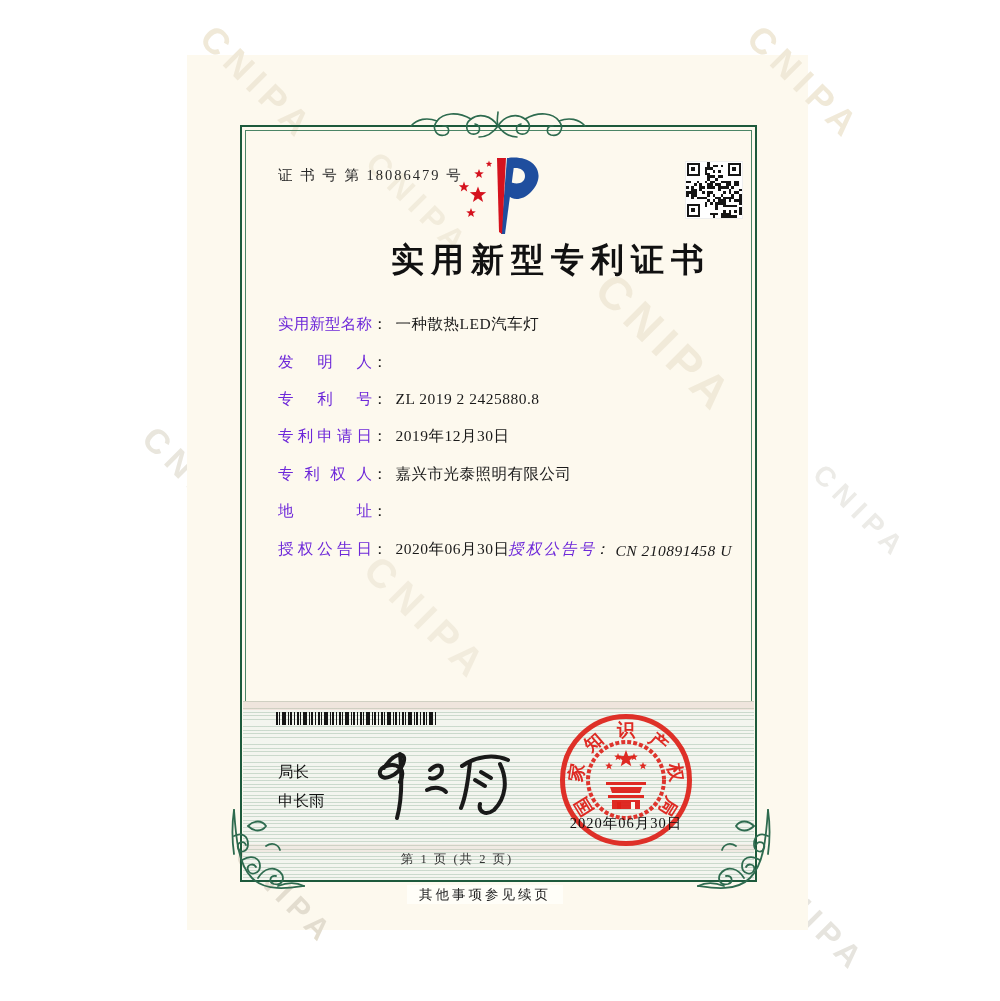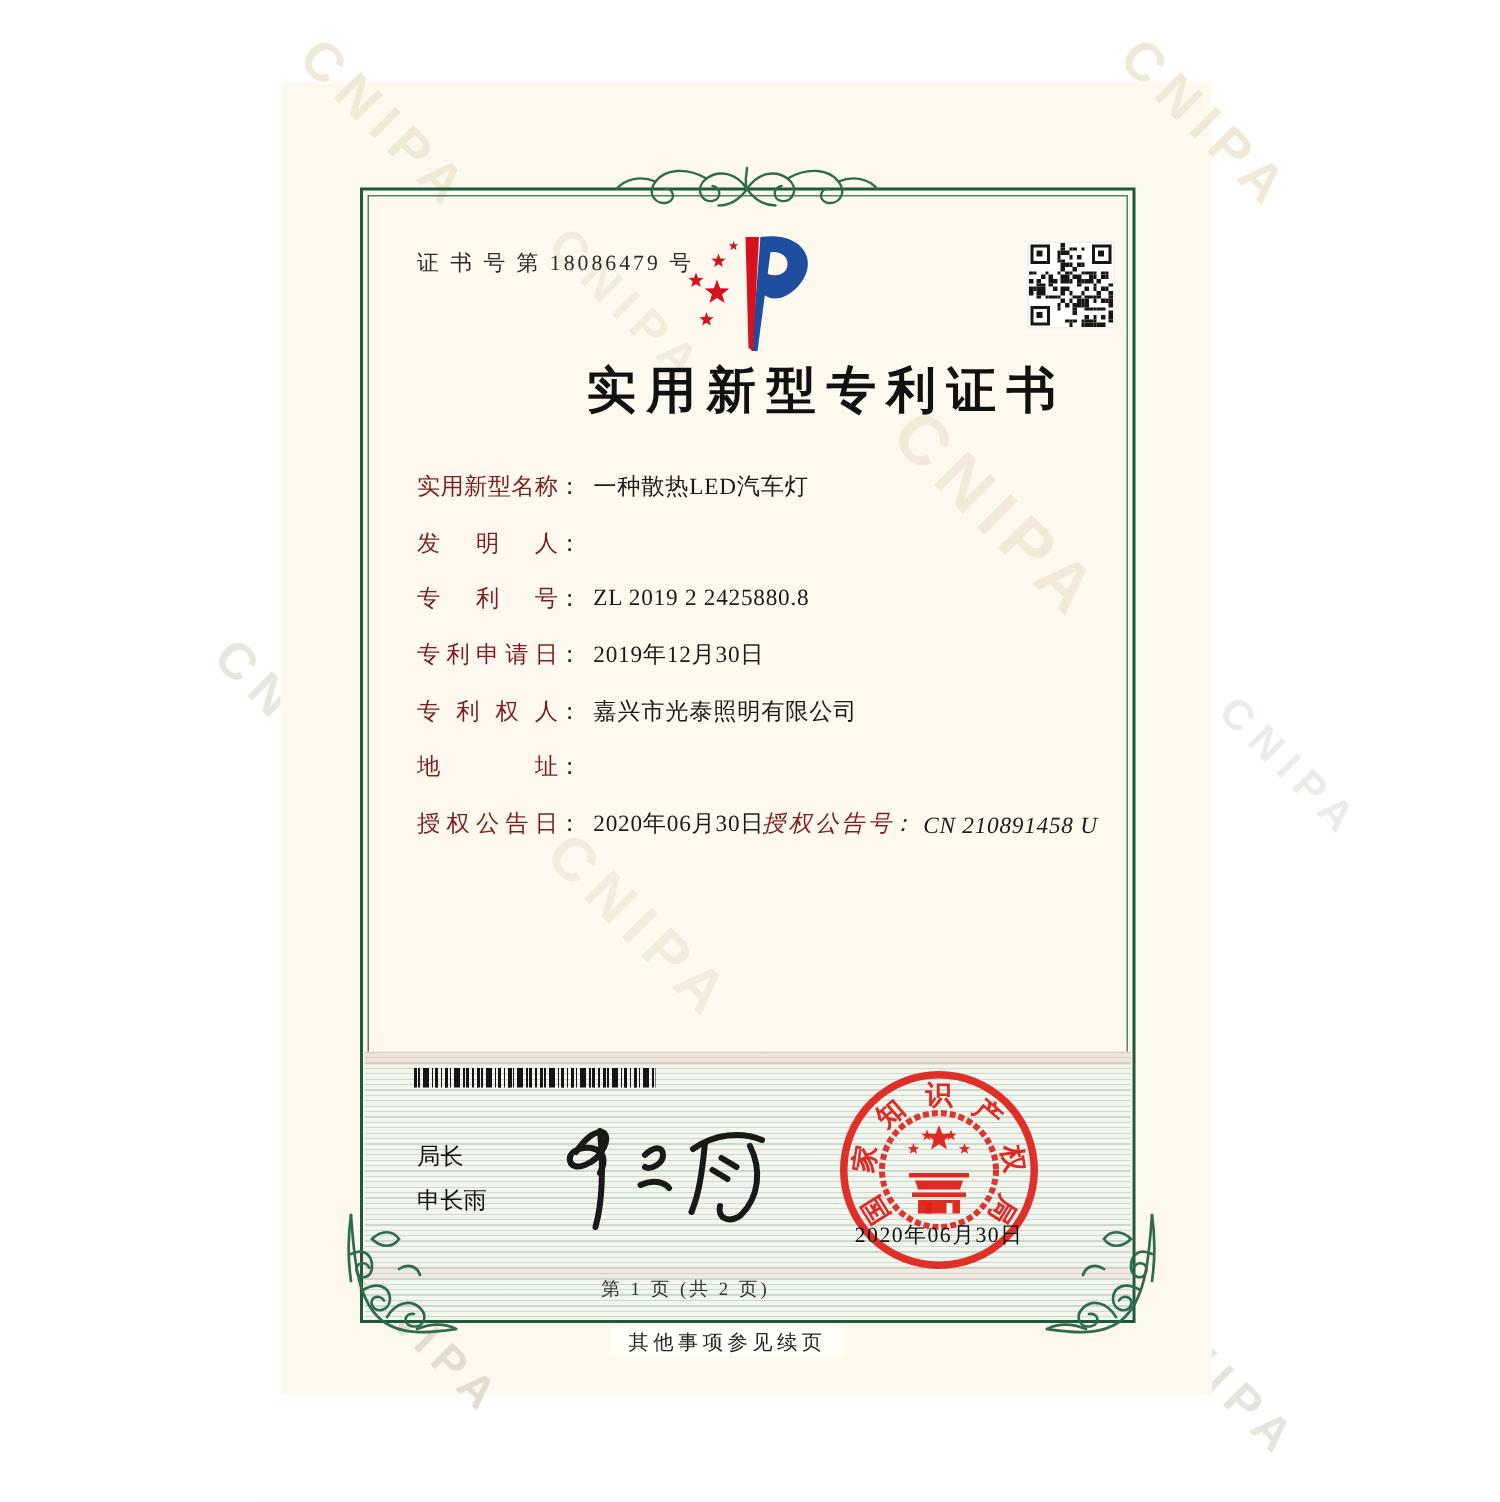--- a/index.html
+++ b/index.html
@@ -34,21 +34,21 @@
   .qr{position:absolute;left:686px;top:162px;width:56px;height:56px;background:#fff;outline:1px solid #eee;}
   .qr i{position:absolute;background:#161616;}
   .qr .qf{position:absolute;width:13px;height:13px;border:2.4px solid #161616;box-sizing:border-box;background:#fff;}
   .qr .qf::after{content:"";position:absolute;left:2.2px;top:2.2px;width:4px;height:4px;background:#161616;}
   .qf1{left:1px;top:1px;} .qf2{right:1px;top:1px;} .qf3{left:1px;bottom:1px;}
   .title{position:absolute;left:240px;top:238px;width:528px;text-align:center;
          font-size:33px;font-weight:600;letter-spacing:7px;color:#111;padding-left:47px;}
   
   .fields{position:absolute;left:278px;top:306px;width:470px;}
   .frow{height:37.4px;display:flex;align-items:center;font-size:15.5px;position:relative;}
-  .flabel{display:inline-block;width:94px;text-align:justify;text-align-last:justify;color:#7f1d1d;}
+  .flabel{display:inline-block;width:94px;text-align:justify;text-align-last:justify;color:#6d28d9;}
   .fcolon{margin-right:8px;}
   .fvalue{letter-spacing:0.5px;}
   .fpair2{position:absolute;left:230px;display:flex;align-items:flex-end;font-style:italic;}
   .fpair2 .fcolon{margin-right:6px;}
   
   .paras{position:absolute;left:272px;top:563px;width:474px;font-size:14.3px;line-height:22px;
          color:#222;letter-spacing:0.6px;}
   .paras p{margin:0;text-indent:2.2em;}
   
   .wave-zone{position:absolute;left:243px;top:701px;width:511px;height:179px;background-color:#f3f5ef;

